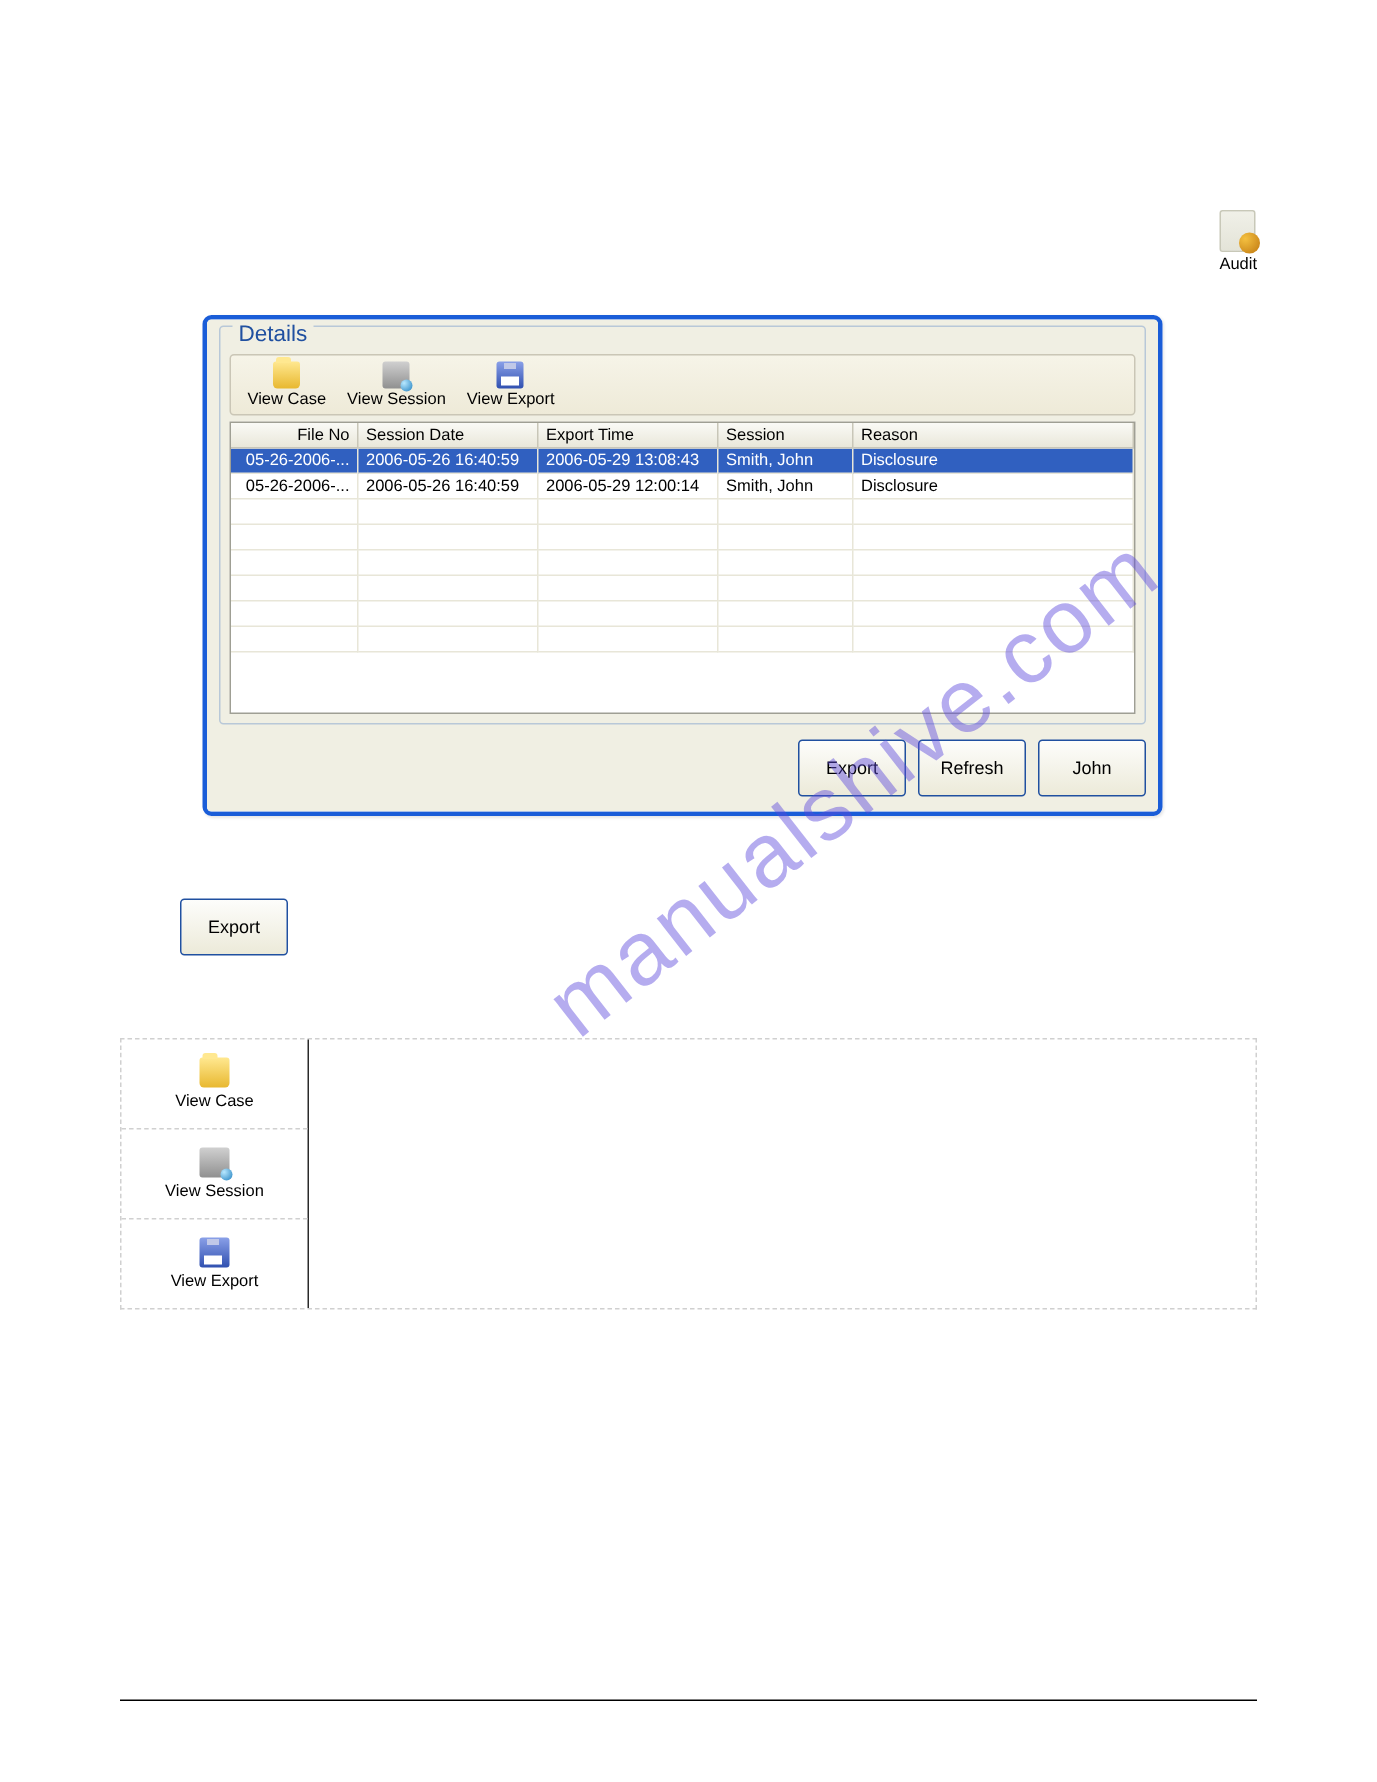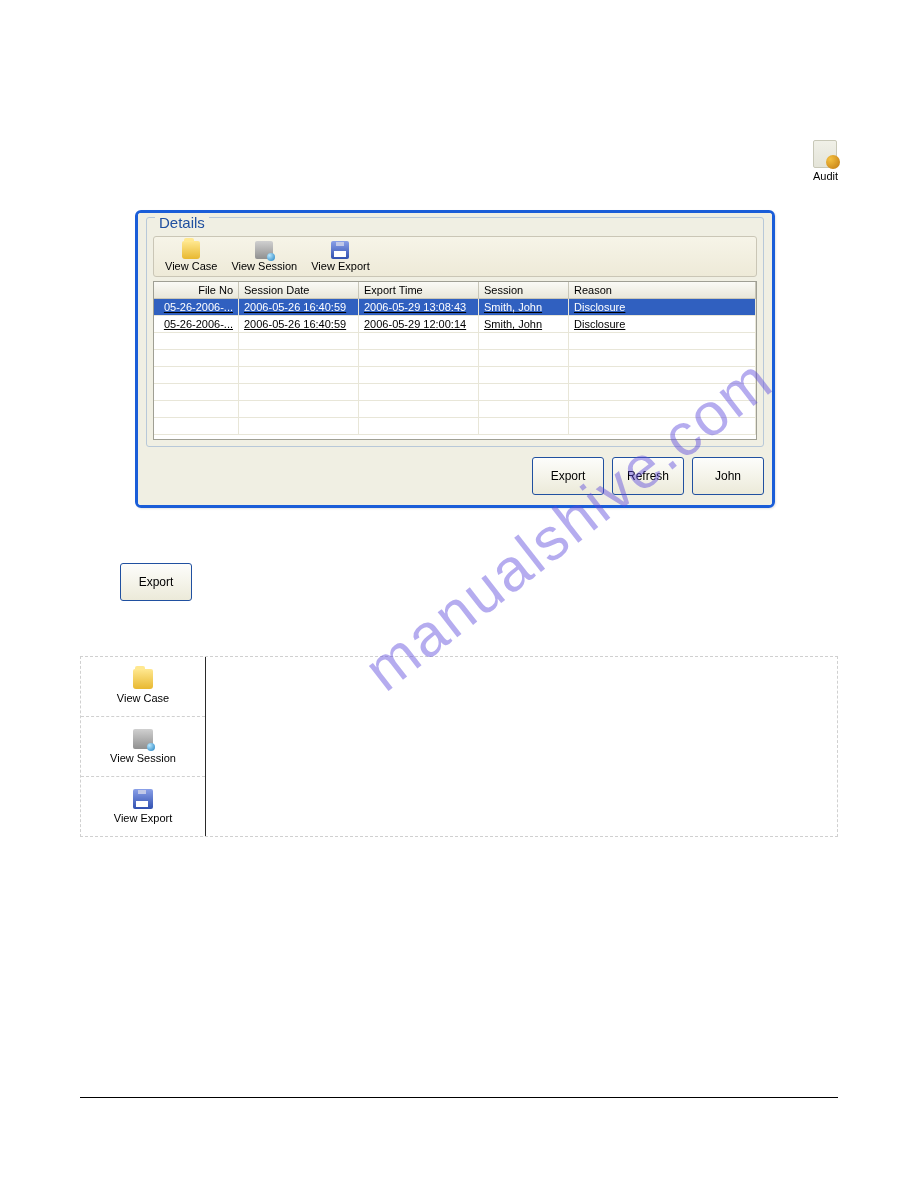--- a/index.html
+++ b/index.html
@@ -170,21 +170,21 @@
     border-right: 1px solid #e8e6d8;
     border-bottom: 1px solid #e8e6d8;
     padding: 0 5px;
     overflow: hidden; white-space: nowrap; text-overflow: ellipsis;
   }
   .grid-row.selected {
     background: #3060c0;
     color: #fff;
   }
   .c0{width:85px;text-align:right;} .c1{width:120px;} .c2{width:120px;} .c3{width:90px;} .c4{flex:1;}
-  .grid-body { height: 140px; overflow:hidden;text-decoration:underline; }
+  .grid-body { height: 176px; overflow:hidden; }
   .grid-row.empty .cell{ border-right:1px solid #e8e6d8; border-bottom:1px solid #e8e6d8; }
   
   
   .btnrow {
     display: flex;
     justify-content: flex-end;
     gap: 8px;
     margin-top: 10px;
   }
   .btn {

